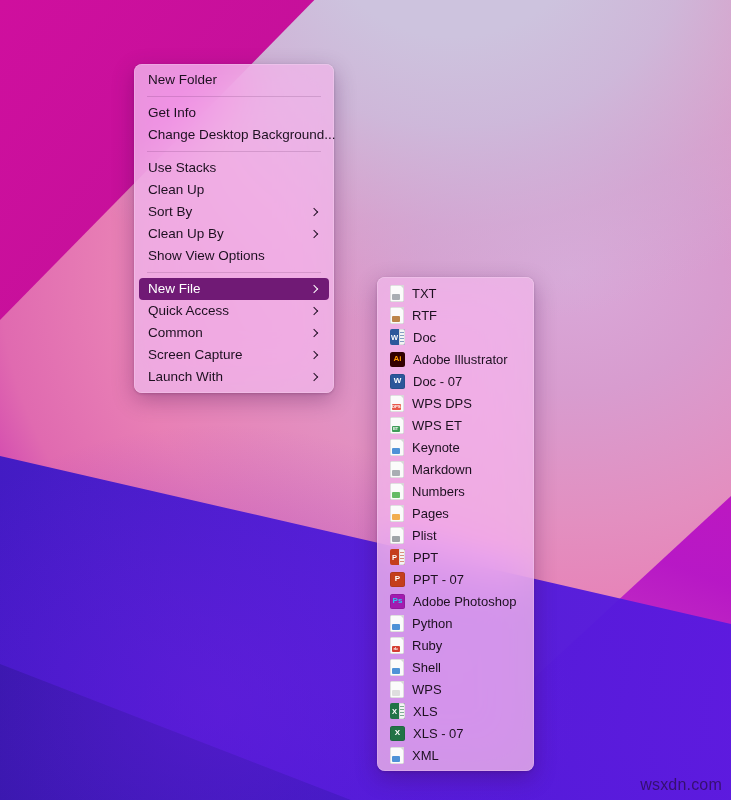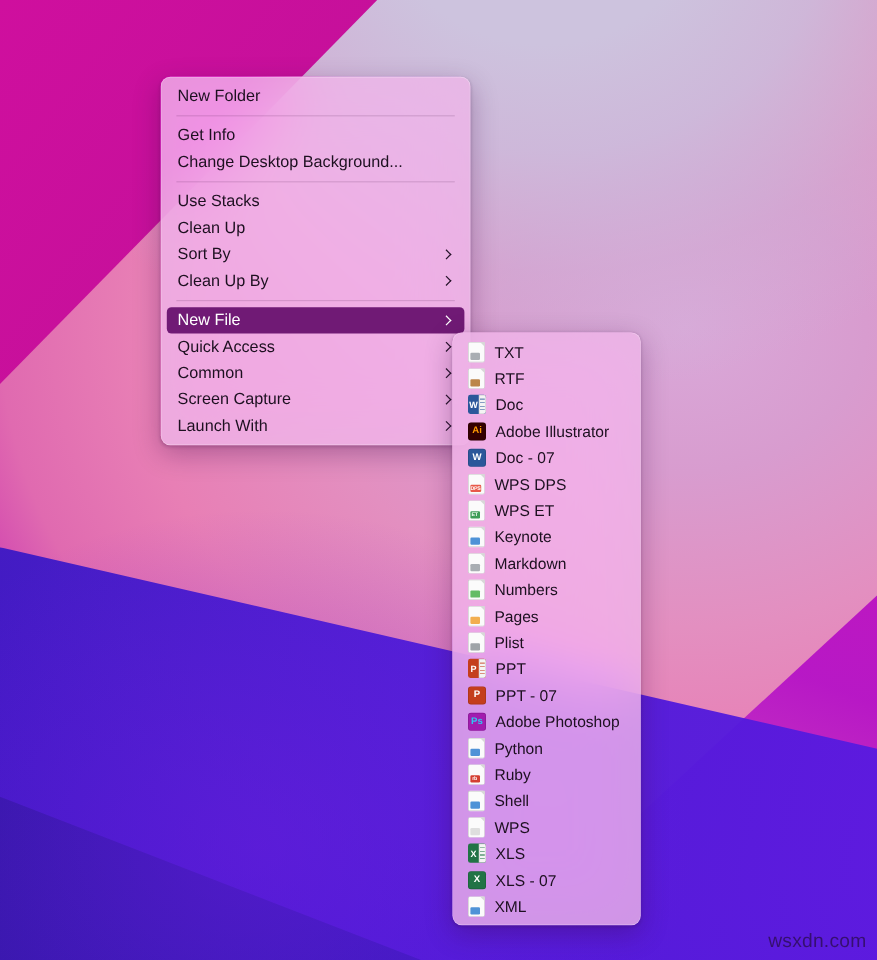--- a/index.html
+++ b/index.html
@@ -104,21 +104,21 @@
     box-shadow: 0 7px 22px rgba(60,10,70,0.32),
                 0 1px 3px rgba(60,10,70,0.22),
                 inset 0 0 0 0.5px rgba(255,255,255,0.35);
     backdrop-filter: blur(26px) saturate(175%);
     -webkit-backdrop-filter: blur(26px) saturate(175%);
   }
 
   #main-menu {
     left: 134px;
     top: 64px;
-    width: 258px;
+    width: 200px;
   }
 
   #sub-menu {
     left: 377px;
     top: 277px;
     width: 157px;
   }
 
   .mi {
     position: relative;
@@ -287,20 +287,23 @@
         <span class="label">Clean Up</span>
       </div>
       <div class="mi">
         <span class="label">Sort By</span>
         <span class="chev"></span>
       </div>
       <div class="mi">
         <span class="label">Clean Up By</span>
         <span class="chev"></span>
       </div>
+      <div class="mi">
+        <span class="label">Show View Options</span>
+      </div>
       <div class="sep"></div>
       <div class="mi selected">
         <span class="label">New File</span>
         <span class="chev"></span>
       </div>
       <div class="mi">
         <span class="label">Quick Access</span>
         <span class="chev"></span>
       </div>
       <div class="mi">

